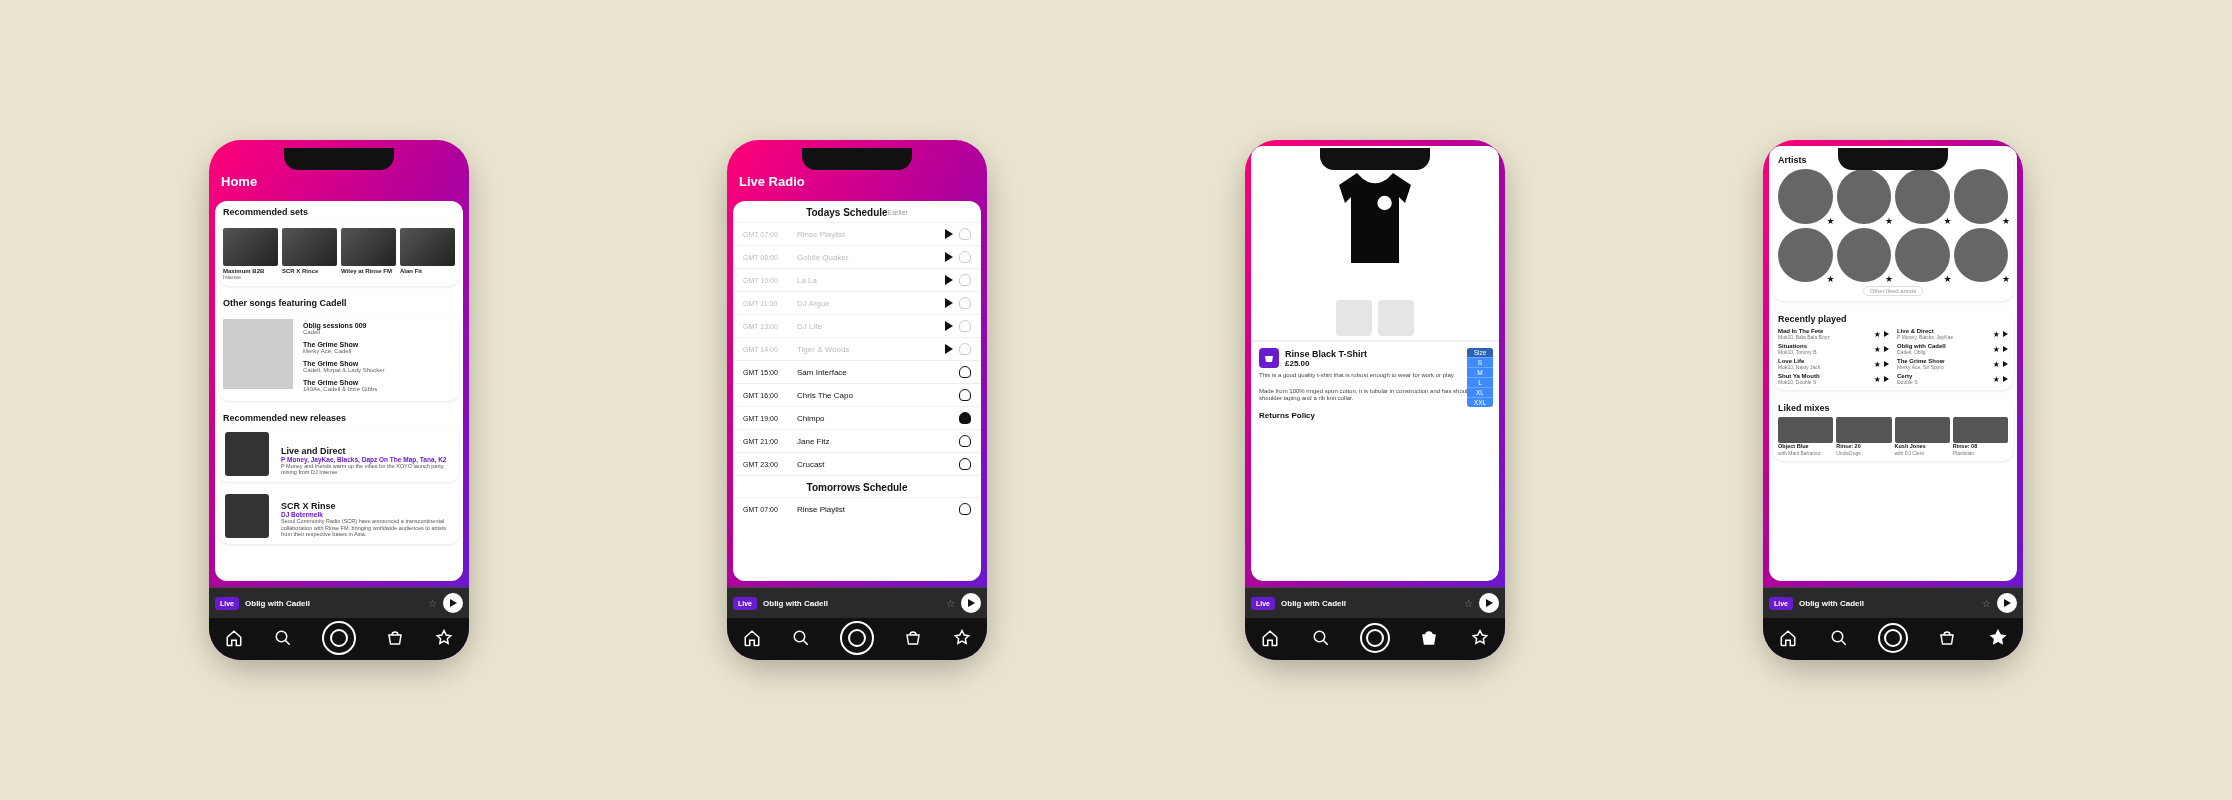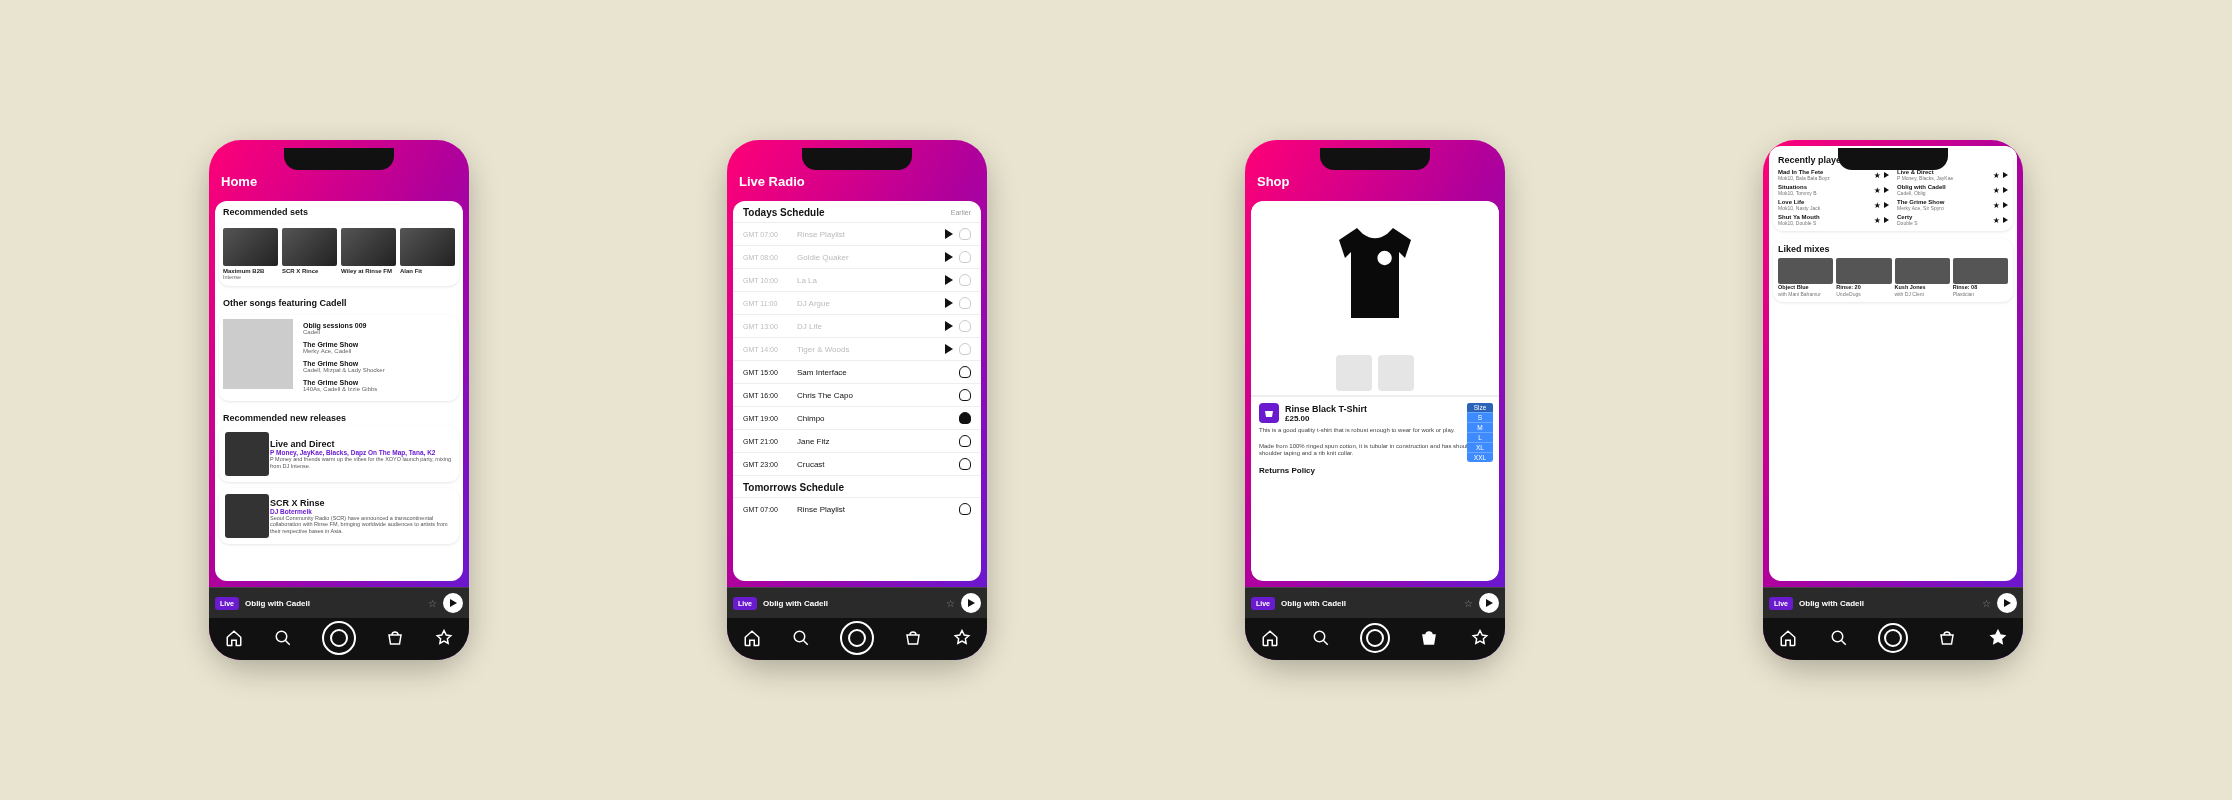--- a/index.html
+++ b/index.html
@@ -116,31 +116,31 @@
   .list-row .meta { flex:1; }
   .list-row .t { font-weight:700; font-size:7px; }
   .list-row .s { color:#666; font-size:6px; }
 
   .featurebox {
     background: #fff;
     border-radius: 10px;
     margin: 0 4px 6px 4px;
     padding: 6px;
     display:flex;
-    gap:1px;
-    align-items:center;
+    gap:12px;
+    align-items:flex-end;
     box-shadow:0 1px 3px rgba(0,0,0,0.1);
   }
   .featurebox .fimg { width:44px; height:44px; background:#333; border-radius:3px; flex-shrink:0; }
   .featurebox .ftitle { font-weight:700; font-size:9px; }
   .featurebox .fsub { color:#6a1bd0; font-weight:700; font-size:6.5px; }
   .featurebox .fdesc { color:#555; font-size:5.5px; line-height:1.2; }
 
   
-  .sched-head { display:flex; justify-content:space-between; align-items:center; padding:6px 10px 4px 10px; }
+  .sched-head { display:flex; justify-content:center; align-items:center; padding:6px 10px 4px 10px; }
   .sched-head .h { font-weight:700; font-size:10px; }
   .sched-head .earlier { color:#999; font-size:7px; }
   .sched-row {
     display:flex; align-items:center; padding:5px 10px; border-top:1px solid #eee;
   }
   .sched-row.past { color:#bbb; }
   .sched-row .time { width:54px; font-size:7px; }
   .sched-row .name { flex:1; font-size:8px; }
   .sched-row .icons { display:flex; gap:6px; align-items:center; }
   .play-tri {
@@ -491,21 +491,20 @@
           <svg viewBox="0 0 24 24">
             <path d="M12 2l3 6 6 1-4.5 4 1 6-5.5-3-5.5 3 1-6L3 9l6-1z"></path>
           </svg>
         </span>
     </div>
   </div>
 </div>
 
 <div class="phone">
   <div class="screen">
-    <div class="page-title">Shop</div>
     <div class="content shop">
       <div class="shop-card">
         <div class="shop-img">
           <svg viewBox="0 0 100 100">
               <path d="M20 20 L35 10 L40 15 Q50 22 60 15 L65 10 L80 20 L75 35 L70 30 L70 85 L30 85 L30 30 L25 35 Z" fill="#0a0a0a"></path>
               <circle cx="58" cy="35" r="6" fill="#fff"></circle>
             </svg>
         </div>
         <div class="shop-thumbs">
           <div></div>
@@ -570,20 +569,34 @@
           </svg>
         </span>
     </div>
   </div>
 </div>
 
 <div class="phone">
   <div class="screen">
     <div class="content">
       <div class="fav-card">
+        <div class="section-title" style="padding:0 0 4px 0;">Artists</div>
+        <div class="artist-grid" id="artist-grid">
+            <div class="artist"></div>
+            <div class="artist"></div>
+            <div class="artist"></div>
+            <div class="artist"></div>
+            <div class="artist"></div>
+            <div class="artist"></div>
+            <div class="artist"></div>
+            <div class="artist"></div>
+          </div>
+        <span class="pill">Other liked artists</span>
+      </div>
+      <div class="fav-card">
         <div class="section-title" style="padding:0 0 4px 0;">Recently played</div>
         <div class="rp-grid" id="rp-grid">
             <div class="rp-item">
               <div class="txt">
                 <div class="t">Mad In The Fete</div>
                 <div class="s">Mok10, Bala Bala Boyz</div>
               </div>
               <span class="star">★</span>
               <span class="play-tri" style="color:#111"></span>
             </div>

